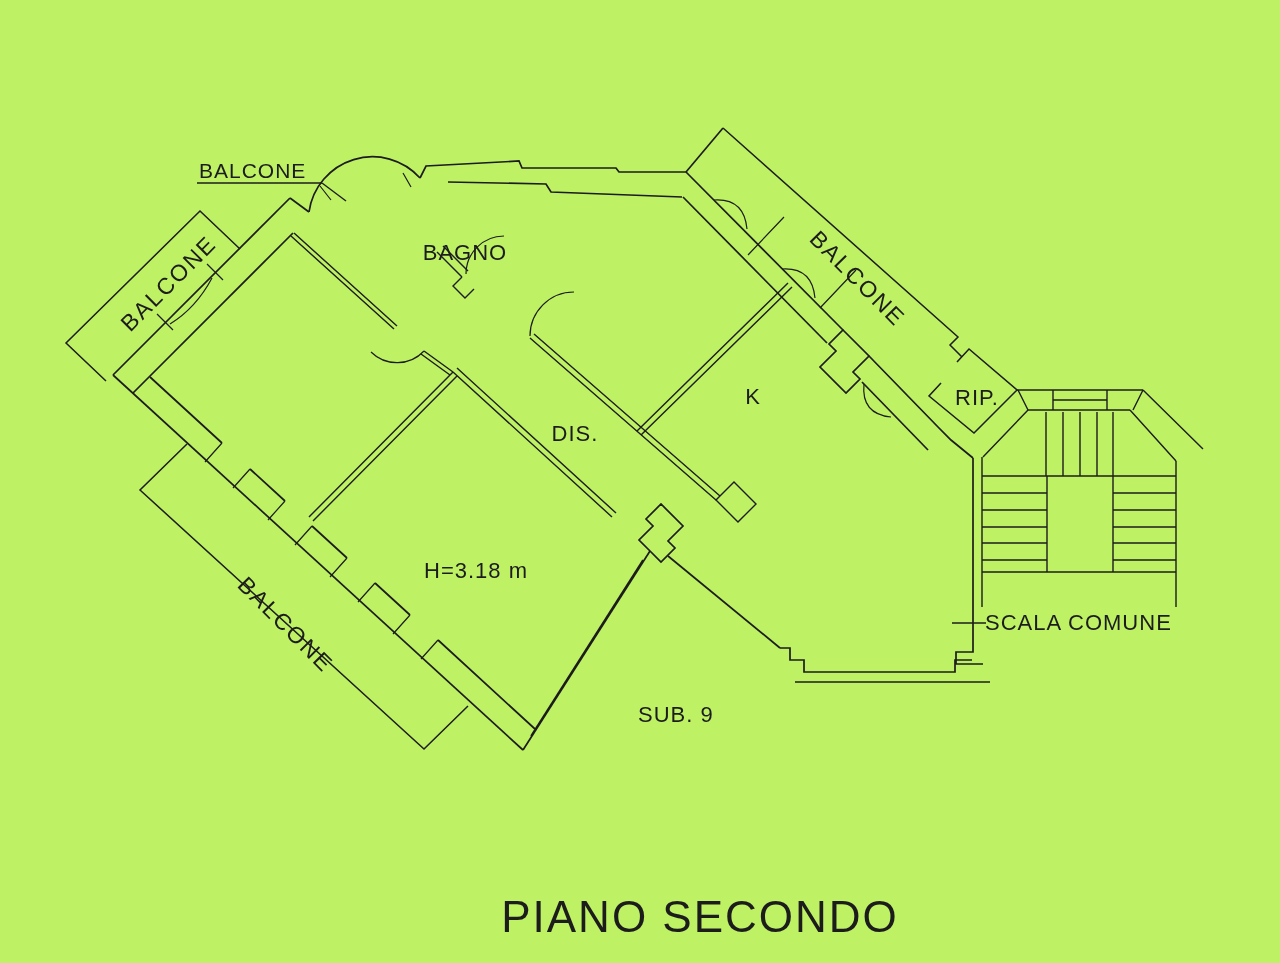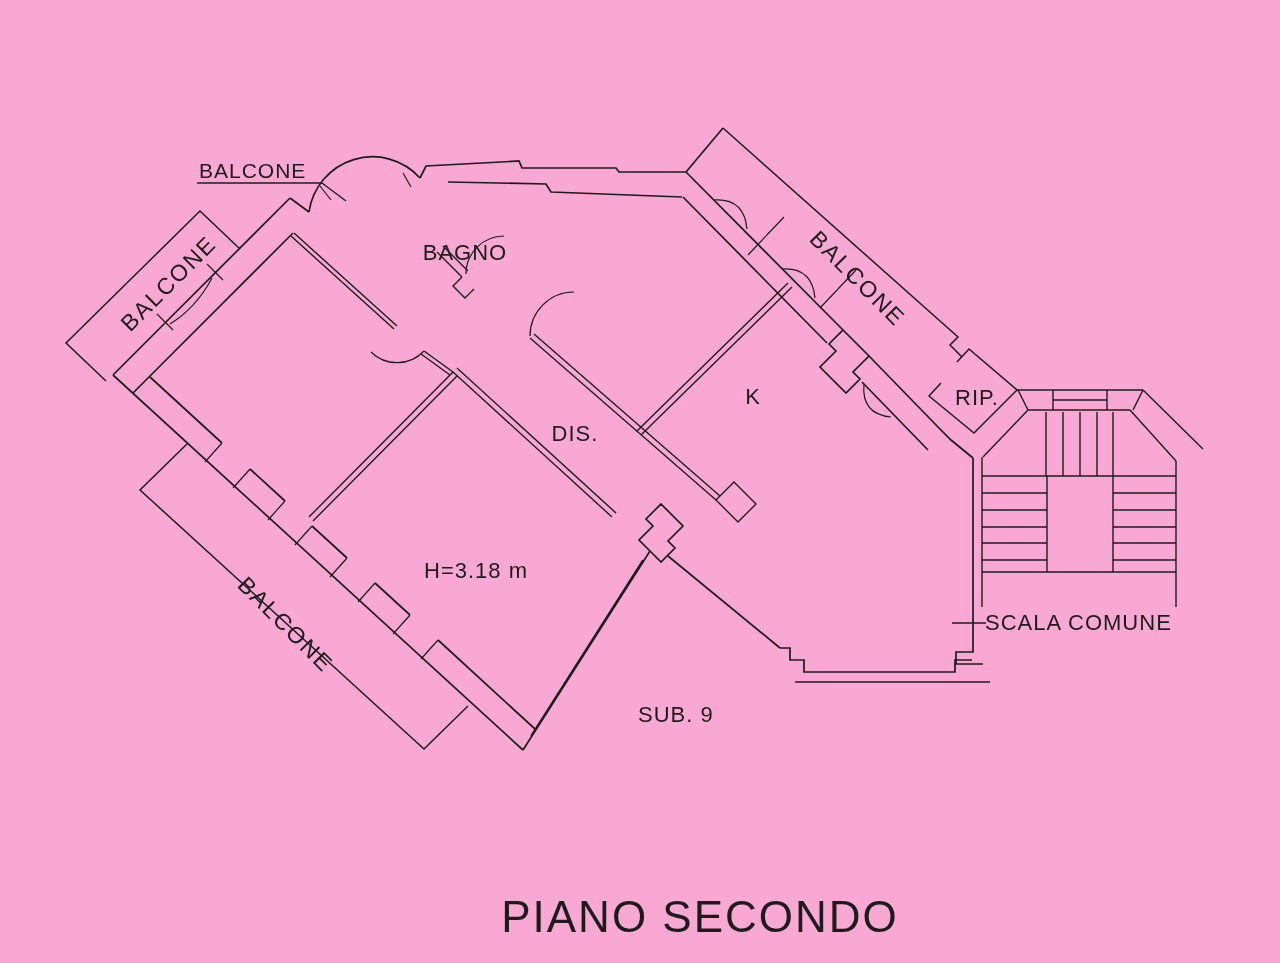--- a/index.html
+++ b/index.html
@@ -1,16 +1,16 @@
 <!DOCTYPE html>
 <html><head>
 <meta charset="utf-8">
 <style>
   html,body{margin:0;padding:0;background:#ffffff;}
-  .page{position:relative;width:1280px;height:963px;background:#f9a8d4;overflow:hidden;}
+  .page{position:relative;width:1280px;height:963px;background:#bef264;overflow:hidden;}
   svg{position:absolute;inset:0;}
   .w  {stroke:#1c1c1c;stroke-width:1.7;fill:none;stroke-linecap:butt;stroke-linejoin:miter;}
   .bl {stroke:#1c1c1c;stroke-width:1.5;fill:none;}
   .pt {stroke:#1c1c1c;stroke-width:1.4;fill:none;}
   .dr {stroke:#1c1c1c;stroke-width:1.2;fill:none;}
   .tk {stroke:#1c1c1c;stroke-width:1.2;fill:none;}
   .st {stroke:#1c1c1c;stroke-width:1.4;fill:none;}
   .an {stroke:#1c1c1c;stroke-width:1.4;fill:none;}
   text{font-family:"Liberation Sans","DejaVu Sans",sans-serif;fill:#1c1c1c;}
   .lbl{font-size:22px;letter-spacing:1px;}

